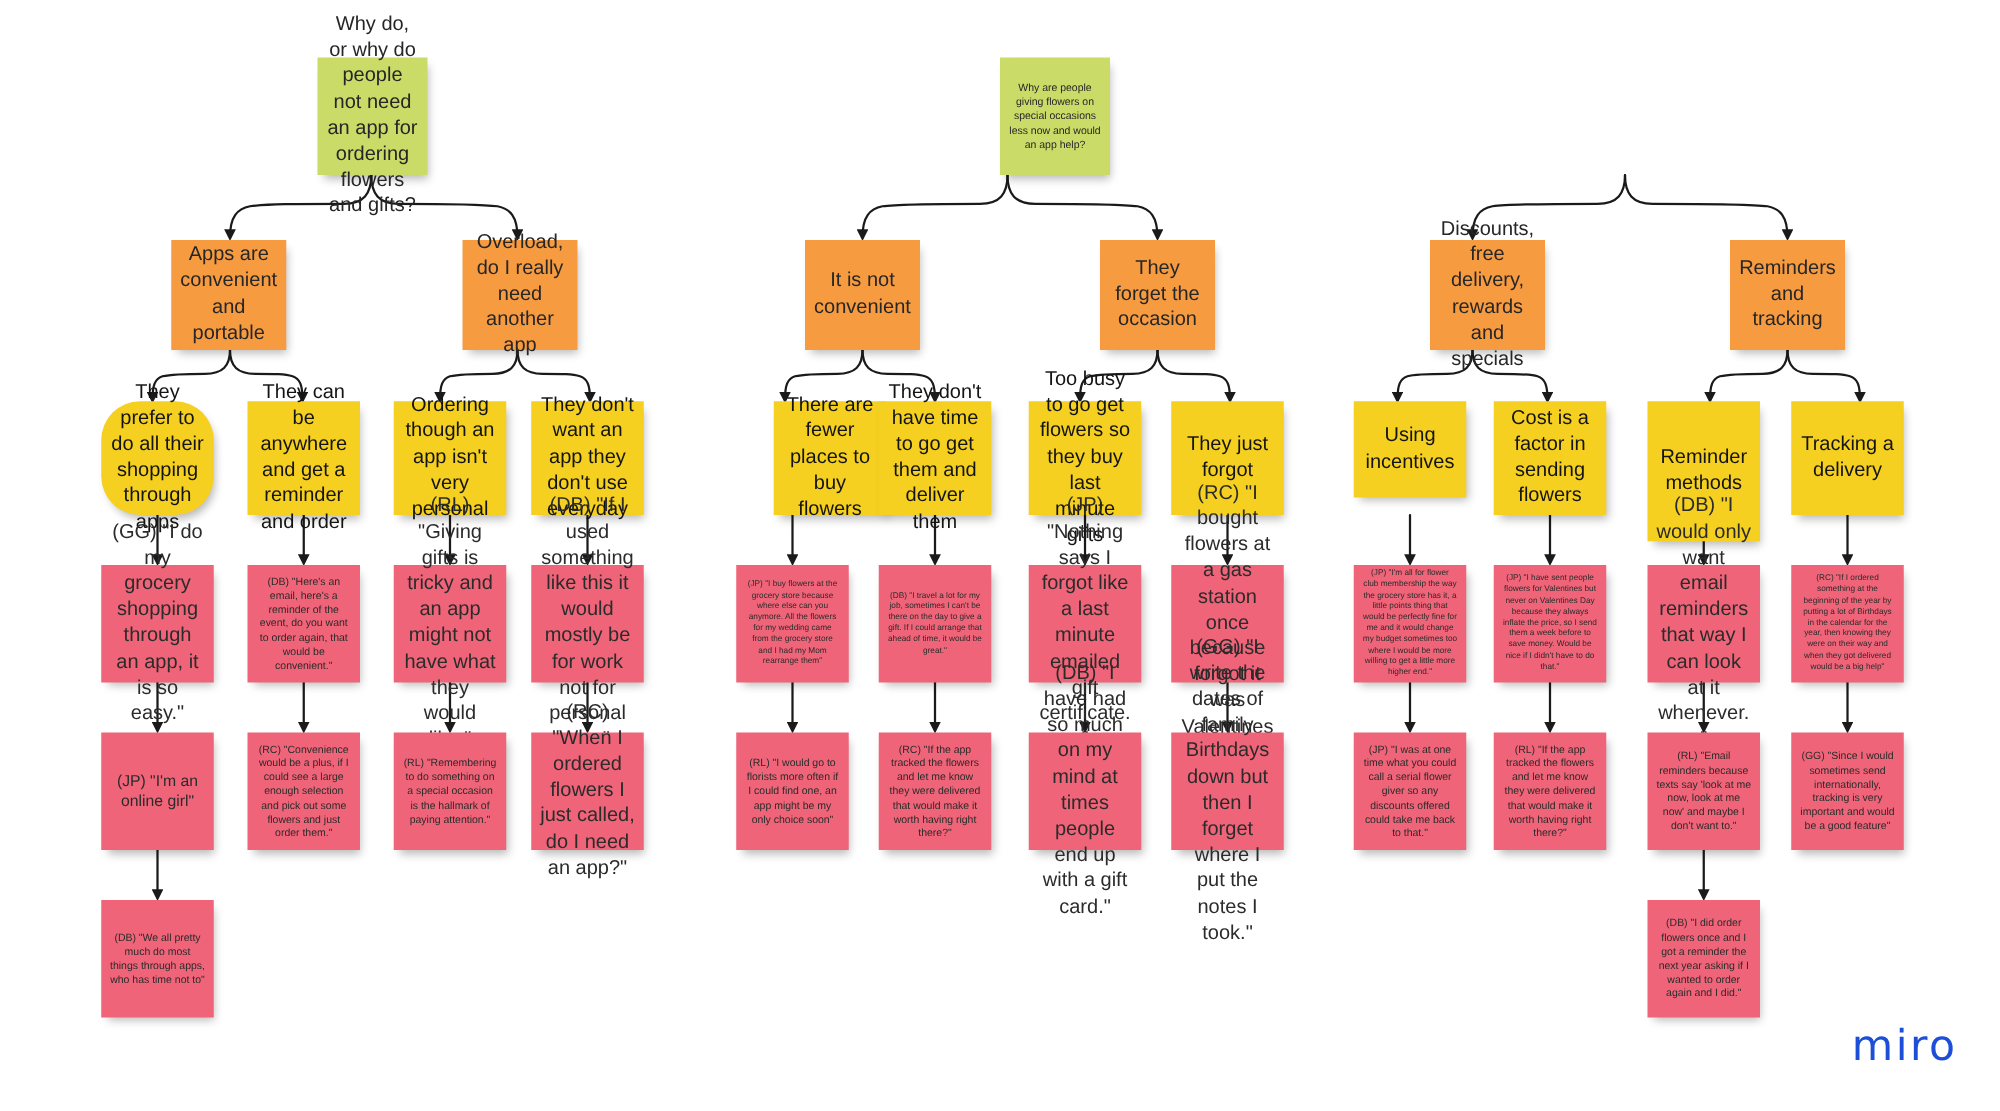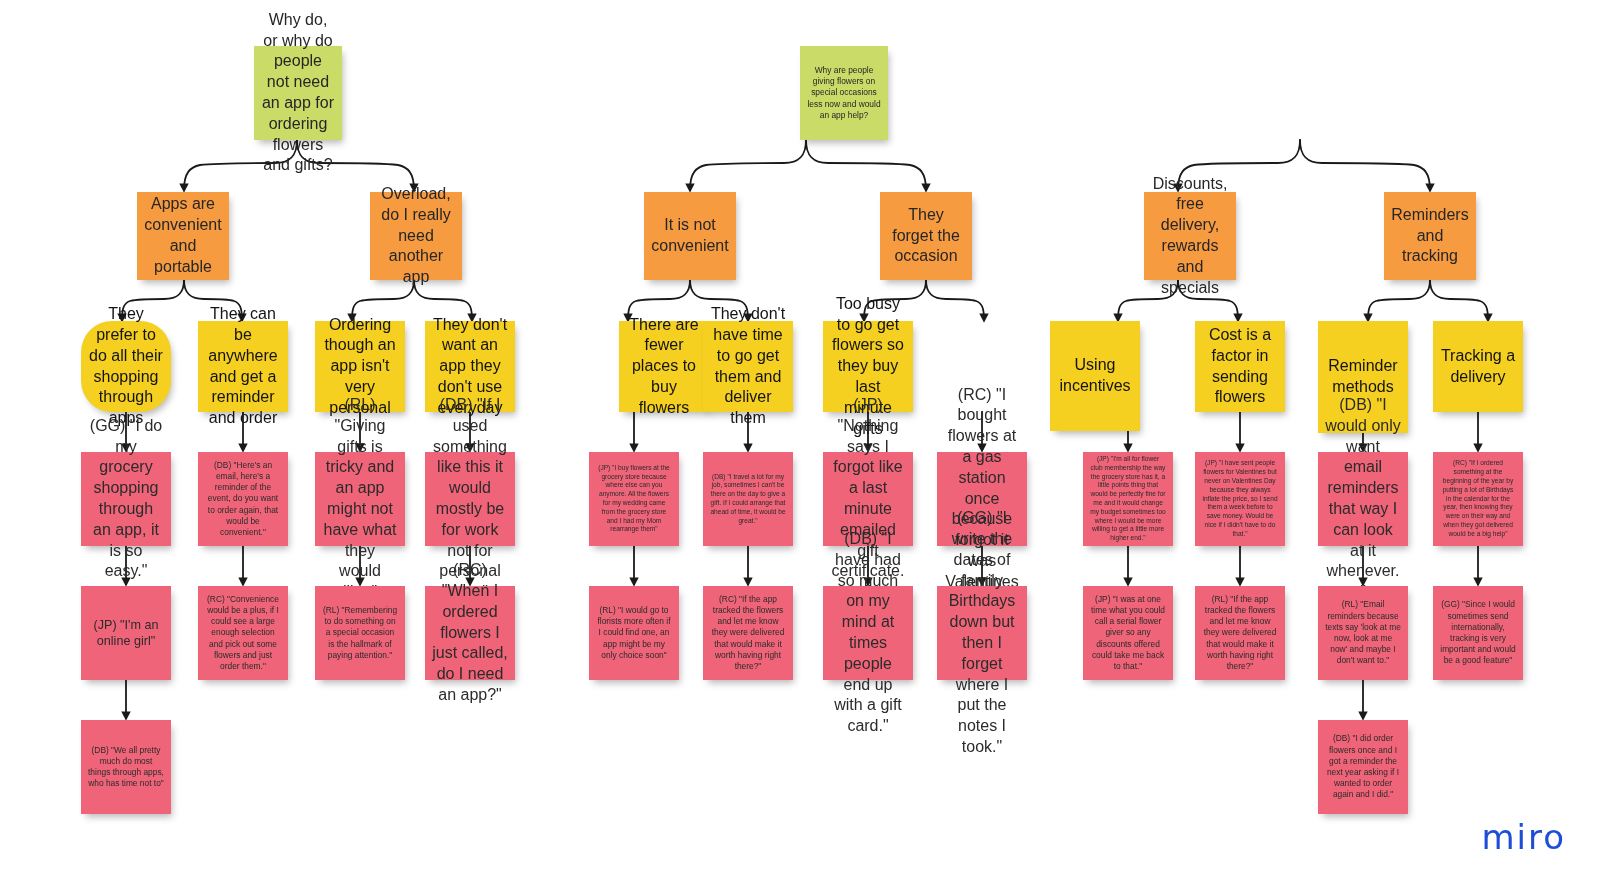--- a/index.html
+++ b/index.html
@@ -134,22 +134,23 @@
   <div class="note orange t-md" style="left:1384px;top:192px;width:92px;height:88px;">Reminders and tracking</div>
 
   <div class="note yellow t-md" style="left:81px;top:321px;width:90px;height:91px;border-radius:31px;">They prefer to do all their shopping through apps</div>
   <div class="note yellow t-md" style="left:198px;top:321px;width:90px;height:91px;">They can be anywhere and get a reminder and order</div>
   <div class="note yellow t-md" style="left:315px;top:321px;width:90px;height:91px;">Ordering though an app isn't very personal</div>
   <div class="note yellow t-md" style="left:425px;top:321px;width:90px;height:91px;">They don't want an app they don't use everyday</div>
 
   <div class="note yellow t-md" style="left:589px;top:321px;width:90px;height:91px;margin-left:30px;">There are fewer places to buy flowers</div>
   <div class="note yellow t-md" style="left:703px;top:321px;width:90px;height:91px;">They don't have time to go get them and deliver them</div>
   <div class="note yellow t-md" style="left:823px;top:321px;width:90px;height:91px;">Too busy to go get flowers so they buy last minute gifts</div>
+  <div class="note yellow t-md" style="left:937px;top:321px;width:90px;height:91px;">They just forgot</div>
 
-  <div class="note yellow t-md" style="left:1050px;top:321px;width:90px;height:110px;">Using incentives</div>
+  <div class="note yellow t-md" style="left:1083px;top:321px;width:90px;height:77px;">Using incentives</div>
   <div class="note yellow t-md" style="left:1195px;top:321px;width:90px;height:91px;">Cost is a factor in sending flowers</div>
   <div class="note yellow t-md" style="left:1318px;top:321px;width:90px;height:112px;">Reminder methods</div>
   <div class="note yellow t-md" style="left:1433px;top:321px;width:90px;height:91px;">Tracking a delivery</div>
 
   <div class="note pink t-md" style="left:81px;top:452px;width:90px;height:94px;">(GG) "I do my grocery shopping through an app, it is so easy."</div>
   <div class="note pink t-sm" style="left:198px;top:452px;width:90px;height:94px;">(DB) "Here's an email, here's a reminder of the event, do you want to order again, that would be convenient."</div>
   <div class="note pink t-md" style="left:315px;top:452px;width:90px;height:94px;">(RL) "Giving gifts is tricky and an app might not have what they would like."</div>
   <div class="note pink t-md" style="left:425px;top:452px;width:90px;height:94px;">(DB) "If I used something like this it would mostly be for work not for personal use."</div>
 
   <div class="note pink t-lg" style="left:81px;top:586px;width:90px;height:94px;">(JP) "I'm an online girl"</div>

